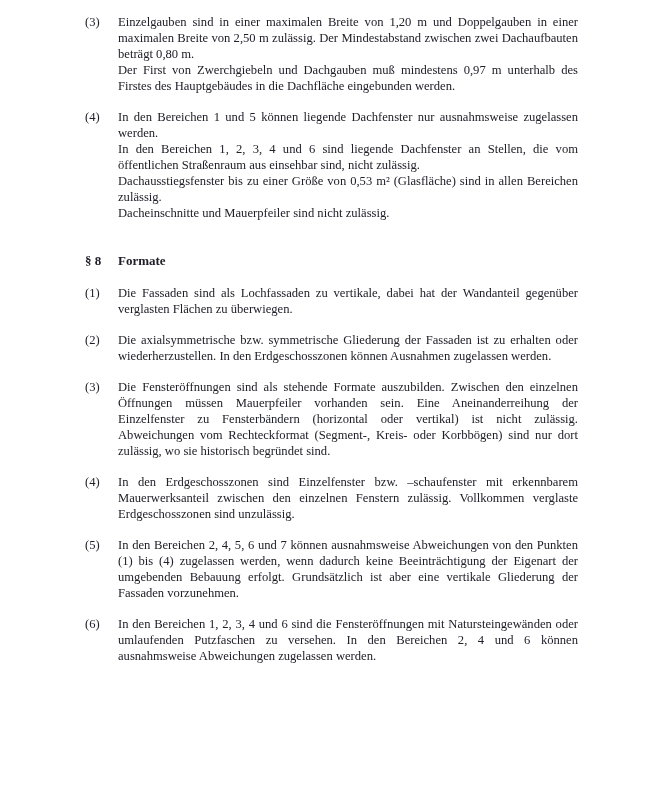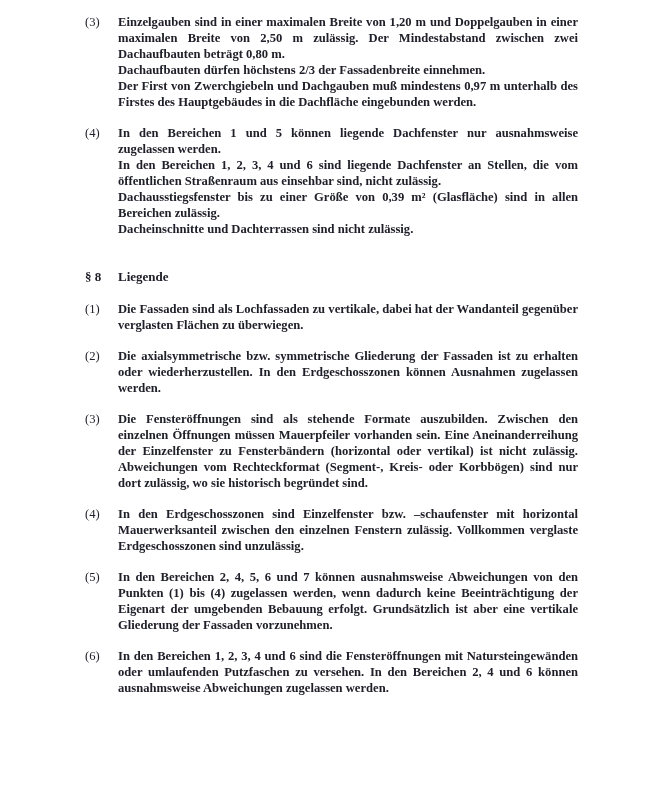--- a/index.html
+++ b/index.html
@@ -32,21 +32,20 @@
     line-height: 16px;
   }
   .ptext {
     width: 460px;
     font-size: 12.6px;
     line-height: 16px;
     text-align: justify;
   }
   .ptext p {
     margin: 0;
-    font-weight: bold;
   }
   .heading {
     display: flex;
     font-weight: bold;
     font-size: 13px;
     line-height: 16px;
     margin: 32px 0 16px 0;
   }
   .hnum {
     flex: none;
@@ -55,38 +54,37 @@
 </style>
 </head>
 <body>
 
 <div class="page">
 
   <div class="item">
     <div class="pnum">(3)</div>
     <div class="ptext">
       <p>Einzelgauben sind in einer maximalen Breite von 1,20 m und Doppelgauben in einer maximalen Breite von 2,50 m zulässig. Der Mindestabstand zwischen zwei Dachaufbauten beträgt 0,80 m.</p>
-      <p>Dachaufbauten dürfen höchstens 2/3 der Fassadenbreite einnehmen.</p>
       <p>Der First von Zwerchgiebeln und Dachgauben muß mindestens 0,97 m unterhalb des Firstes des Hauptgebäudes in die Dachfläche eingebunden werden.</p>
     </div>
   </div>
 
   <div class="item">
     <div class="pnum">(4)</div>
     <div class="ptext">
       <p>In den Bereichen 1 und 5 können liegende Dachfenster nur ausnahmsweise zugelassen werden.</p>
       <p>In den Bereichen 1, 2, 3, 4 und 6 sind liegende Dachfenster an Stellen, die vom öffentlichen Straßenraum aus einsehbar sind, nicht zulässig.</p>
-      <p>Dachausstiegsfenster bis zu einer Größe von 0,39 m² (Glasfläche) sind in allen Bereichen zulässig.</p>
-      <p>Dacheinschnitte und Dachterrassen sind nicht zulässig.</p>
+      <p>Dachausstiegsfenster bis zu einer Größe von 0,53 m² (Glasfläche) sind in allen Bereichen zulässig.</p>
+      <p>Dacheinschnitte und Mauerpfeiler sind nicht zulässig.</p>
     </div>
   </div>
 
   <div class="heading">
     <div class="hnum">§ 8</div>
-    <div>Liegende</div>
+    <div>Formate</div>
   </div>
 
   <div class="item">
     <div class="pnum">(1)</div>
     <div class="ptext">
       <p>Die Fassaden sind als Lochfassaden zu vertikale, dabei hat der Wandanteil gegenüber verglasten Flächen zu überwiegen.</p>
     </div>
   </div>
 
   <div class="item">
@@ -99,21 +97,21 @@
   <div class="item">
     <div class="pnum">(3)</div>
     <div class="ptext">
       <p>Die Fensteröffnungen sind als stehende Formate auszubilden. Zwischen den einzelnen Öffnungen müssen Mauerpfeiler vorhanden sein. Eine Aneinanderreihung der Einzelfenster zu Fensterbändern (horizontal oder vertikal) ist nicht zulässig. Abweichungen vom Rechteckformat (Segment-, Kreis- oder Korbbögen) sind nur dort zulässig, wo sie historisch begründet sind.</p>
     </div>
   </div>
 
   <div class="item">
     <div class="pnum">(4)</div>
     <div class="ptext">
-      <p>In den Erdgeschosszonen sind Einzelfenster bzw. –schaufenster mit horizontal Mauerwerksanteil zwischen den einzelnen Fenstern zulässig. Vollkommen verglaste Erdgeschosszonen sind unzulässig.</p>
+      <p>In den Erdgeschosszonen sind Einzelfenster bzw. –schaufenster mit erkennbarem Mauerwerksanteil zwischen den einzelnen Fenstern zulässig. Vollkommen verglaste Erdgeschosszonen sind unzulässig.</p>
     </div>
   </div>
 
   <div class="item">
     <div class="pnum">(5)</div>
     <div class="ptext">
       <p>In den Bereichen 2, 4, 5, 6 und 7 können ausnahmsweise Abweichungen von den Punkten (1) bis (4) zugelassen werden, wenn dadurch keine Beeinträchtigung der Eigenart der umgebenden Bebauung erfolgt. Grundsätzlich ist aber eine vertikale Gliederung der Fassaden vorzunehmen.</p>
     </div>
   </div>
 

